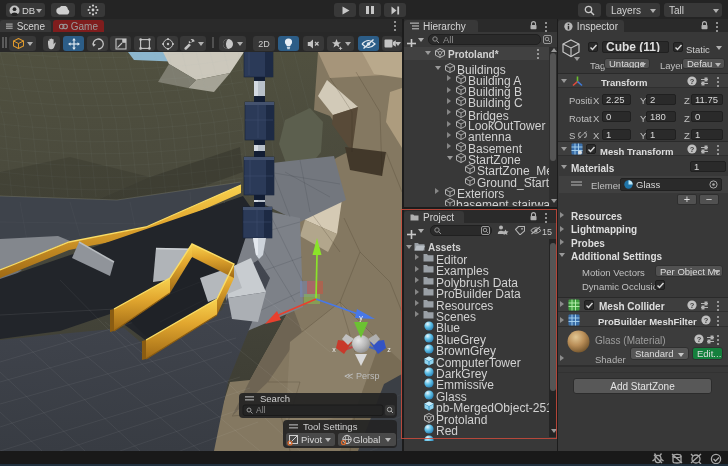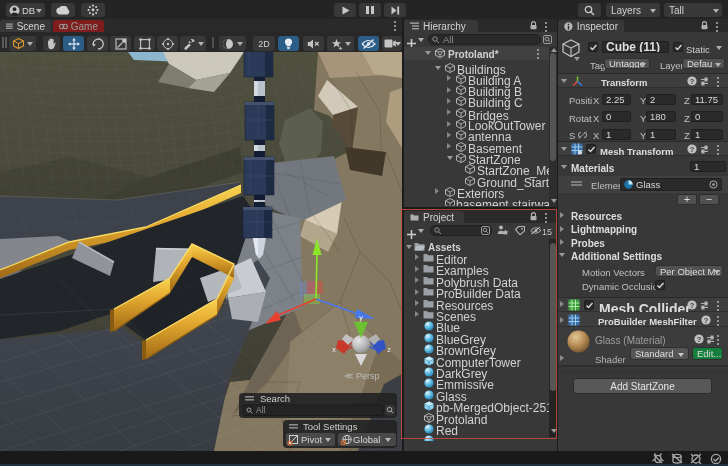--- a/index.html
+++ b/index.html
@@ -975,21 +975,21 @@
       <line x1="0.5" y1="4" x2="11.5" y2="4"></line>
       <line x1="0.5" y1="7.5" x2="11.5" y2="7.5"></line>
       <line x1="4" y1="0.5" x2="4" y2="11.5"></line>
       <line x1="7.5" y1="0.5" x2="7.5" y2="11.5"></line>
     </g>
   </svg>
 <div class="chk" style="left:584px;top:299.5px"></div>
 <svg class="abs" style="left:585px;top:300.5px" width="9" height="9" viewBox="0 0 9 9">
     <path d="M1.5 4.5 L3.5 6.5 L7.5 2" fill="none" stroke="#d8d8d8" stroke-width="1.4"></path>
   </svg>
-<div class="lbl bold" style="left:599px;top:300.5px;font-size:14px">Mesh Collider</div>
+<div class="lbl bold" style="left:599px;top:300.5px;font-size:10px">Mesh Collider</div>
 <svg class="abs" style="left:687px;top:299.5px" width="10" height="10" viewBox="0 0 10 10">
     <circle cx="5" cy="5" r="4.6" fill="#c0c0c0"></circle>
     <text x="5" y="7.6" font-size="7.5" font-weight="bold" fill="#3e3e3e" text-anchor="middle" font-family="Liberation Sans">?</text>
   </svg>
 <svg class="abs" style="left:700px;top:300.5px" width="9" height="9" viewBox="0 0 9 9" stroke="#b4b4b4">
     <line x1="1" y1="2.5" x2="8" y2="2.5"></line>
     <line x1="1" y1="6.5" x2="8" y2="6.5"></line>
     <rect x="5" y="1" width="2" height="3" fill="#b4b4b4"></rect>
     <rect x="2" y="5" width="2" height="3" fill="#b4b4b4"></rect>
   </svg>

